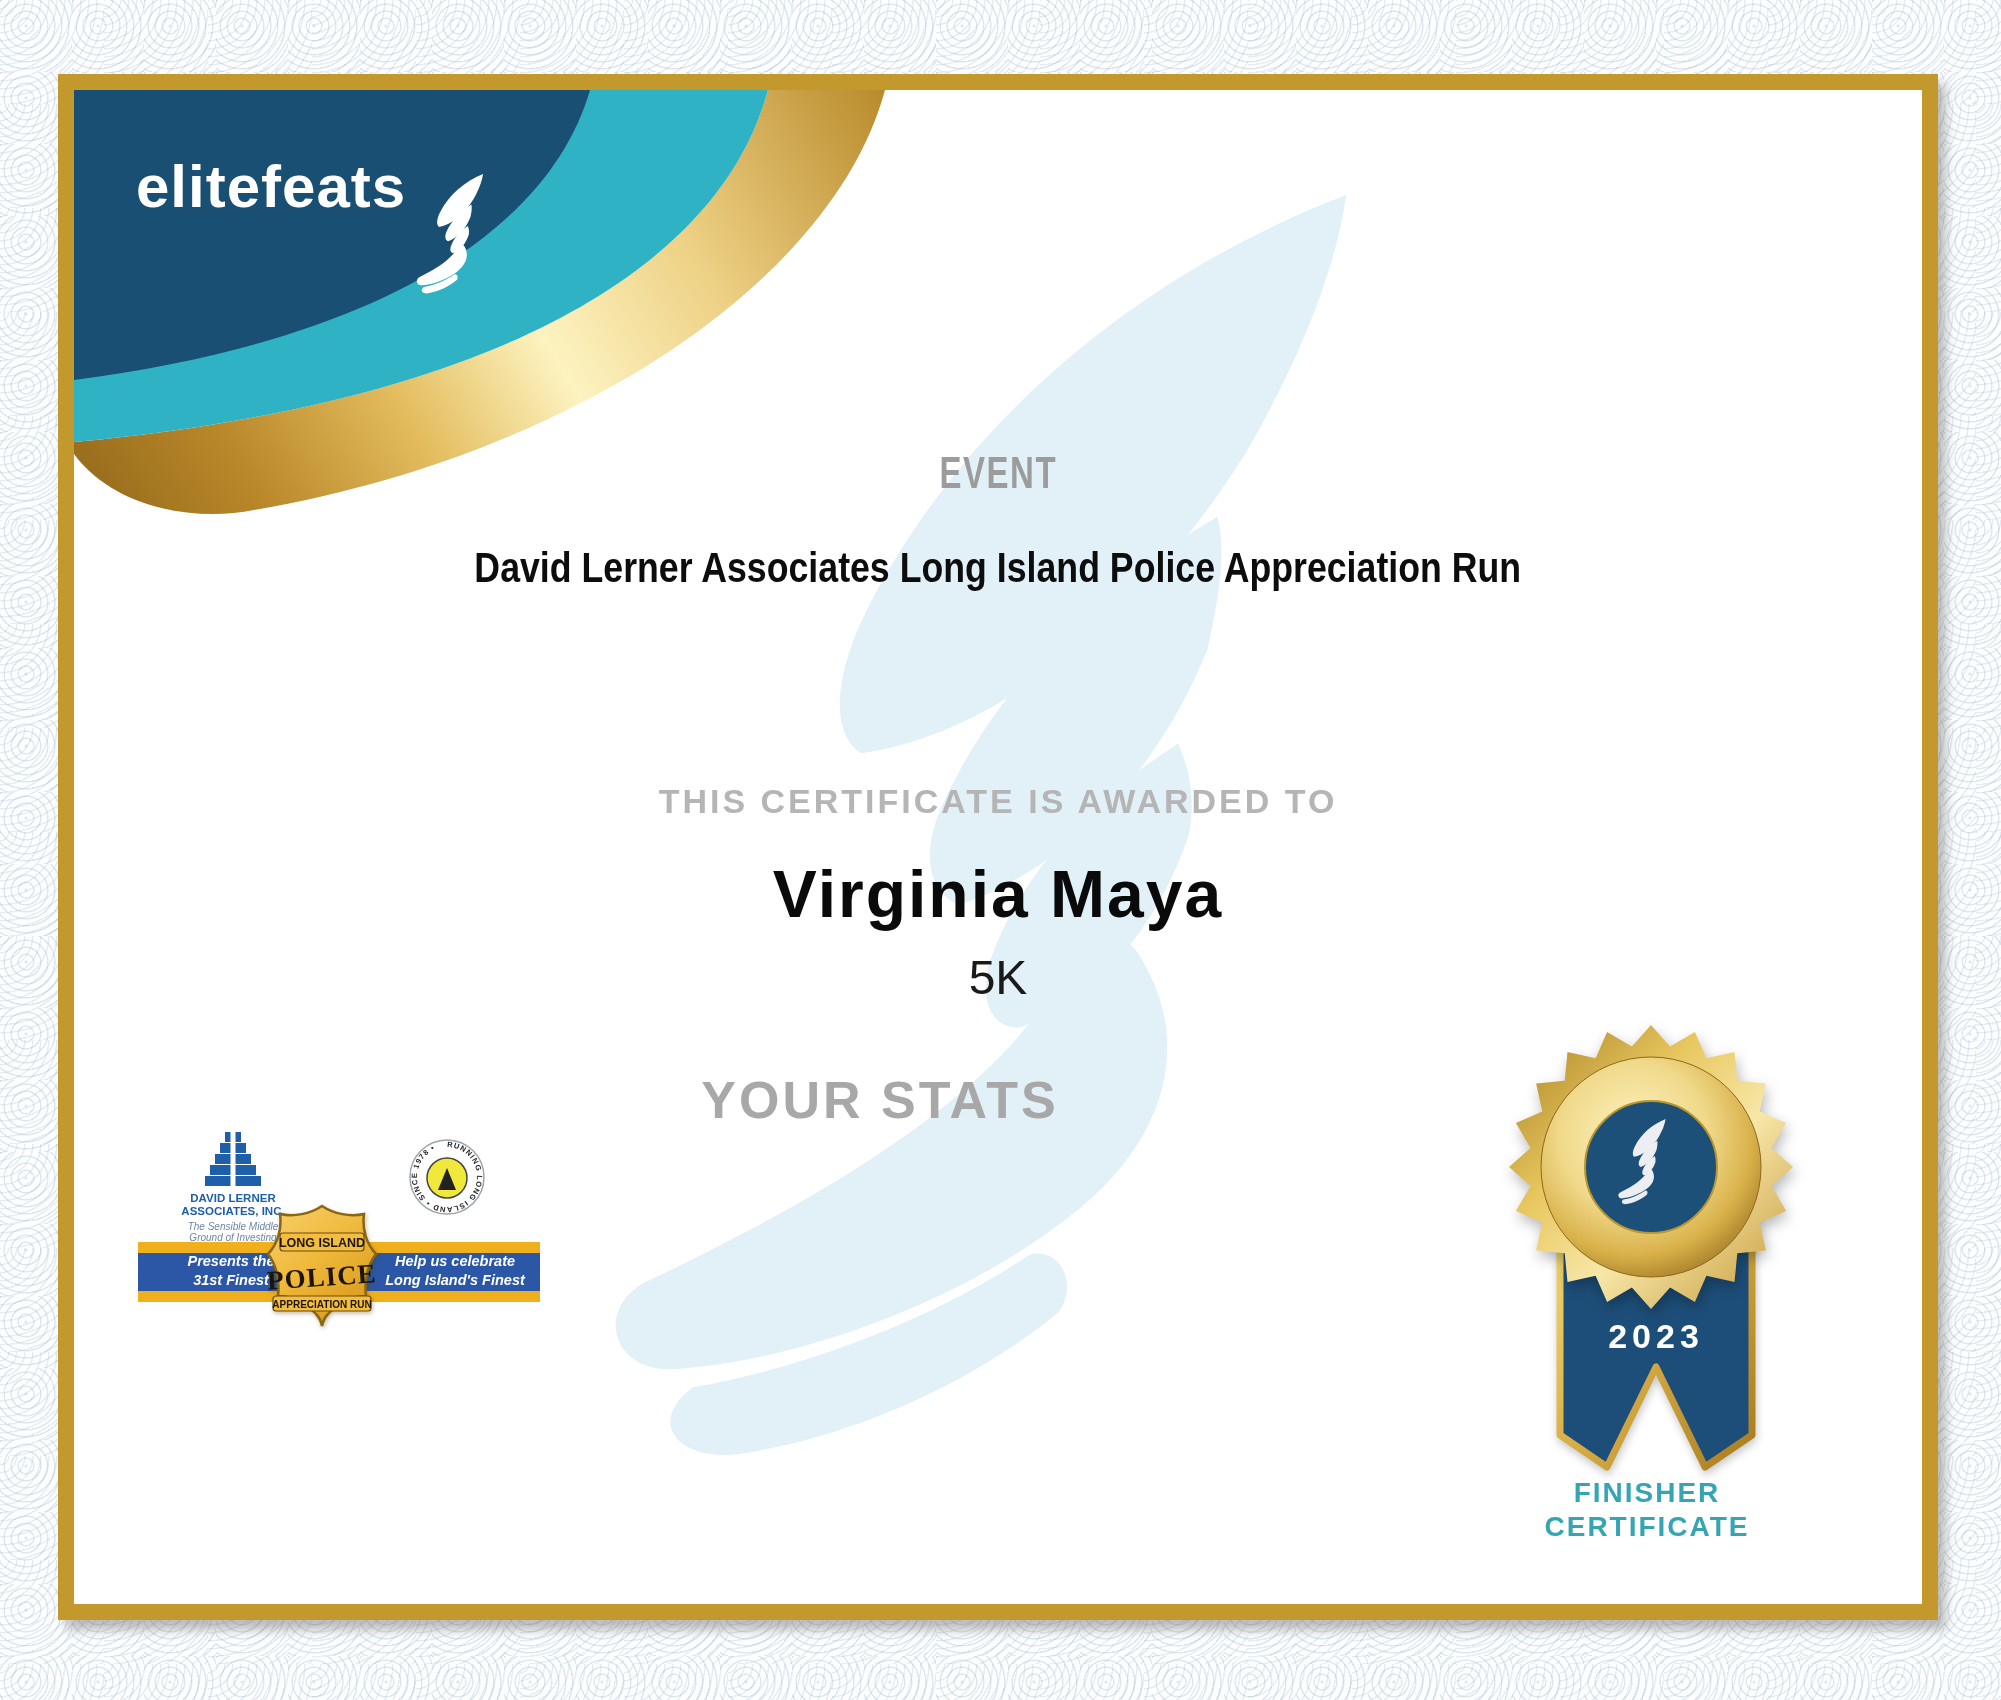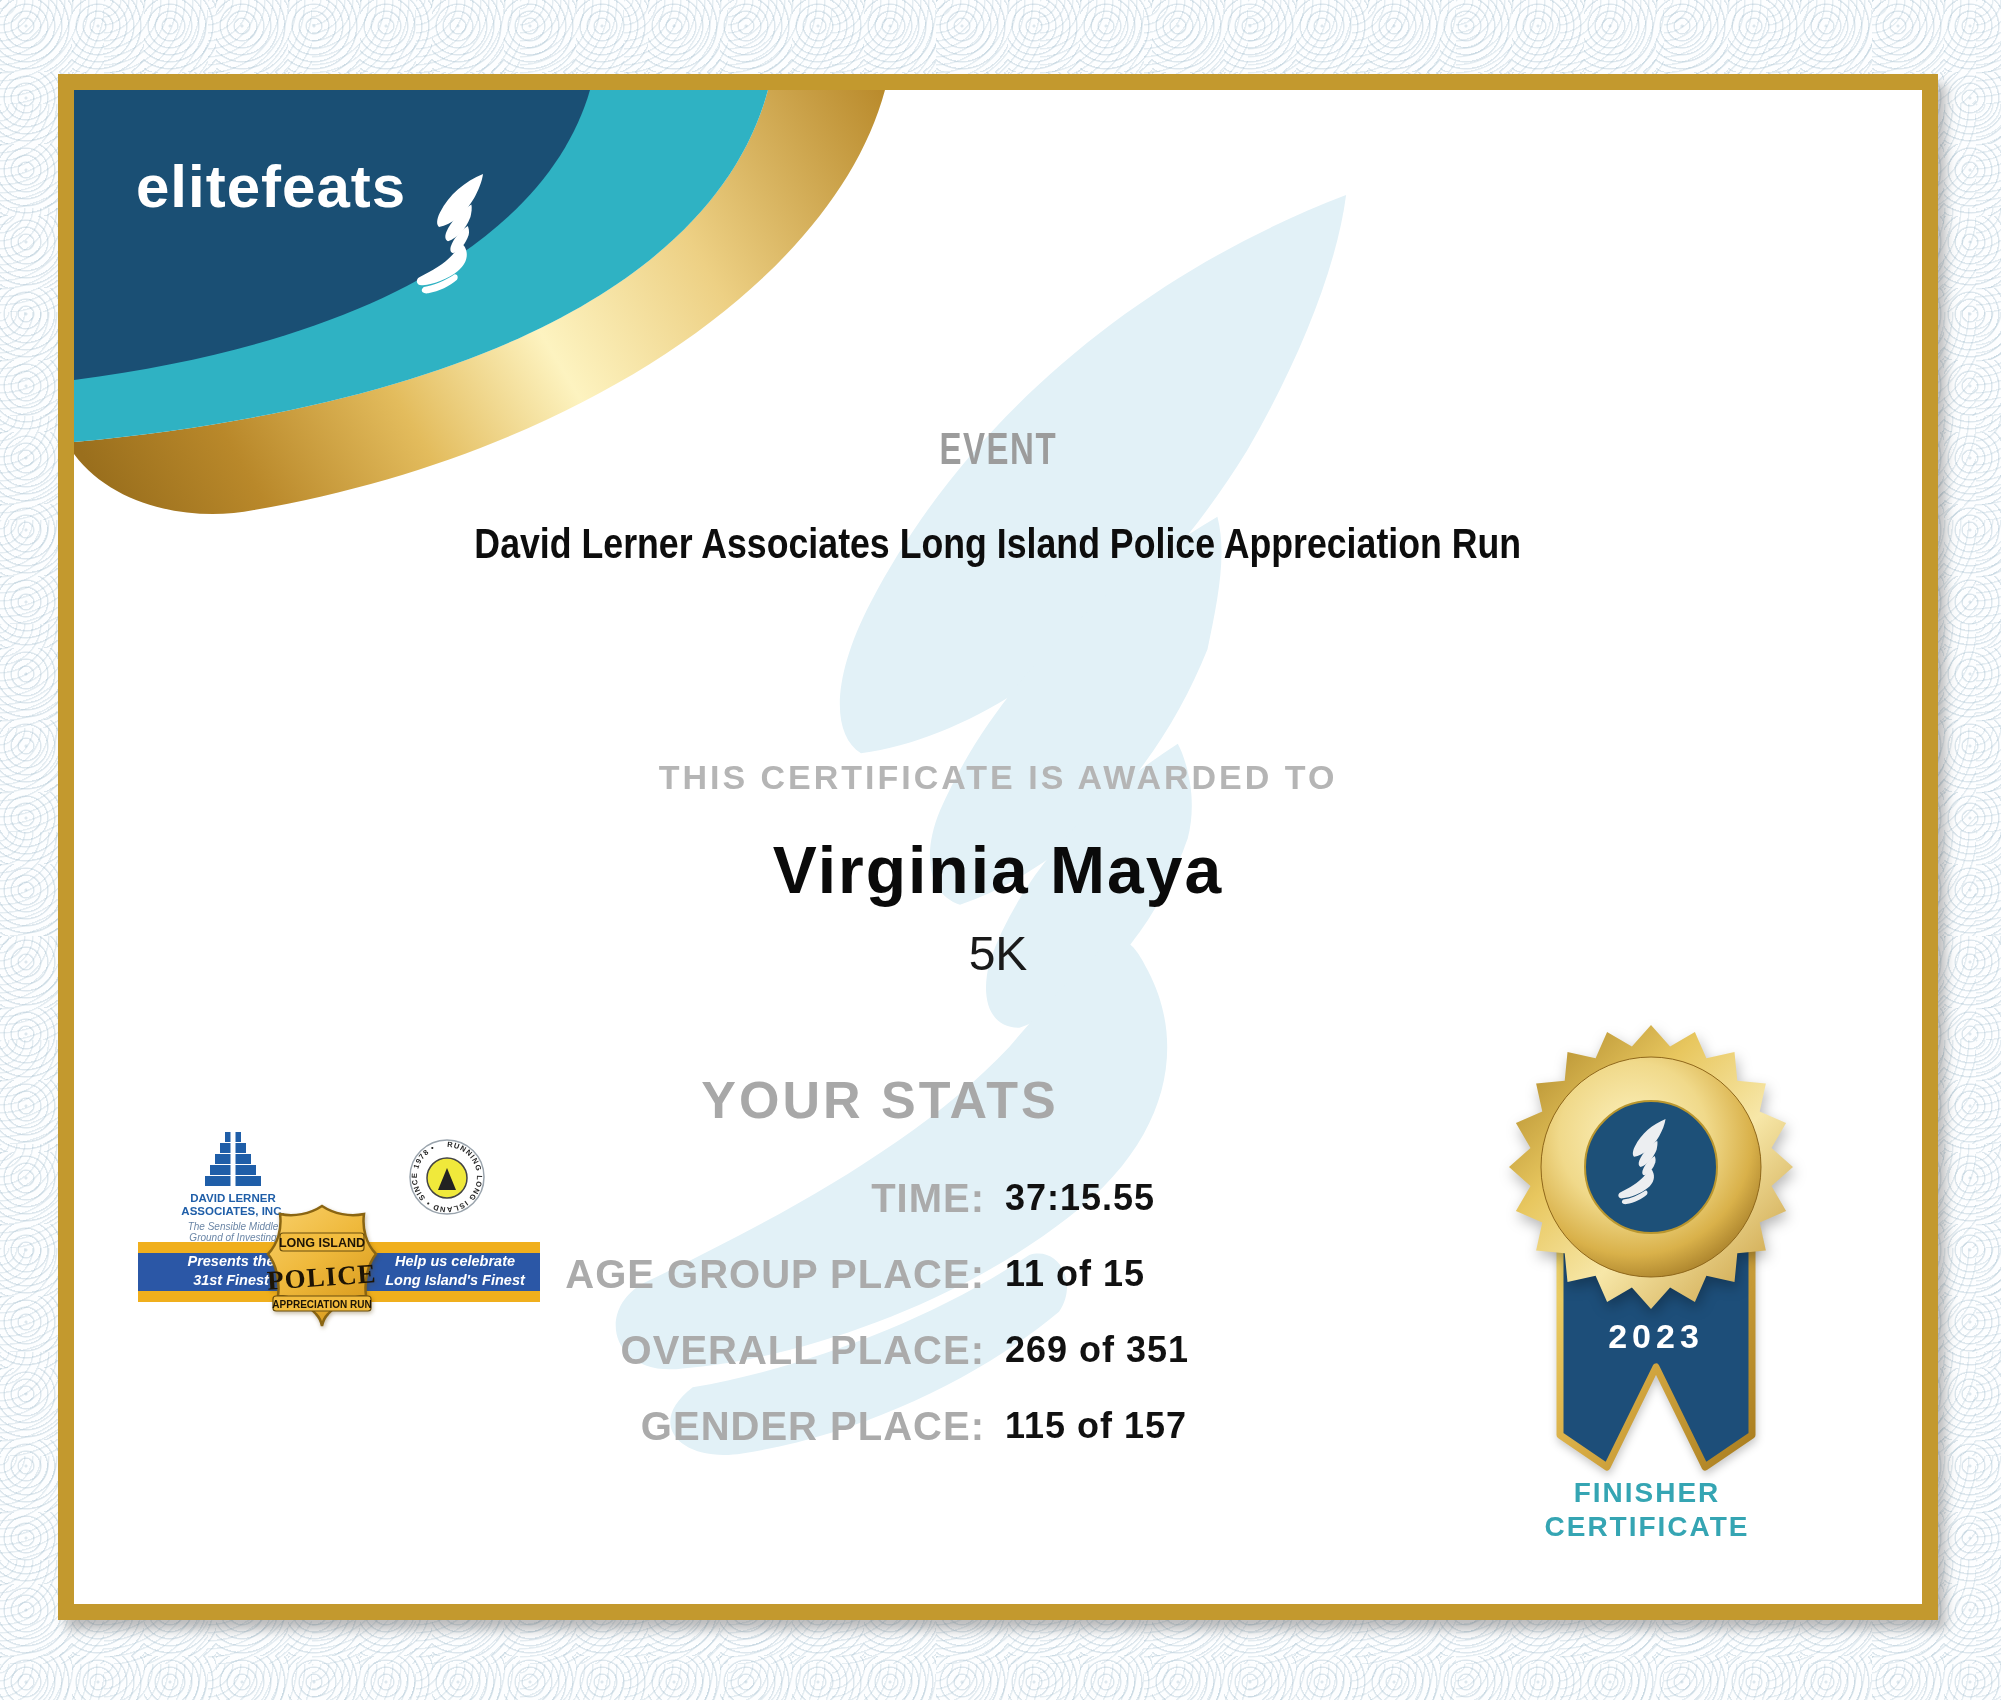--- a/index.html
+++ b/index.html
@@ -16,21 +16,21 @@
   }
   .frame{
     position:absolute;left:58px;top:74px;
     width:1848px;height:1514px;
     background:#ffffff;
     border:16px solid #C3992E;
     box-shadow:8px 10px 10px rgba(110,110,110,.45);
     overflow:hidden;
   }
   .frame-inner{position:absolute;left:0;top:0;width:1848px;height:1514px;}
-  .abs{position:absolute;}
+  .abs{position:absolute;margin-top:24px;}
   .centered{left:0;width:100%;text-align:center;}
   .watermark{position:absolute;left:490px;top:105px;width:990px;height:1287px;}
   .swoosh{position:absolute;left:0;top:0;width:840px;height:470px;}
   .brand-text{
     position:absolute;left:62px;top:62px;
     font-size:60px;font-weight:700;color:#ffffff;letter-spacing:1px;
   }
   .brand-wing{position:absolute;left:336px;top:84px;width:94px;height:122px;}
   .event-label{top:334px;color:#9C9C9C;font-size:44px;font-weight:600;letter-spacing:2px;}
   .squeeze75{display:inline-block;transform:scaleX(.75);transform-origin:center;}
@@ -131,38 +131,20 @@
         <use href="#wingfoot" fill="#ffffff"></use>
       </svg>
 
       <div class="abs centered event-label"><span class="squeeze75">EVENT</span></div>
       <div class="abs centered event-name"><span class="squeeze85">David Lerner Associates Long Island Police Appreciation Run</span></div>
       <div class="abs centered recipient">Virginia Maya</div>
       <div class="abs centered awarded">THIS CERTIFICATE IS AWARDED TO</div>
       <div class="abs centered distance">5K</div>
 
       <div class="stats-heading">YOUR STATS</div>
-      <div class="stats">
-        <div class="stat-row">
-          <div class="stat-label">TIME:</div>
-          <div class="stat-value">37:15.55</div>
-        </div>
-        <div class="stat-row">
-          <div class="stat-label">AGE GROUP PLACE:</div>
-          <div class="stat-value">11 of 15</div>
-        </div>
-        <div class="stat-row">
-          <div class="stat-label">OVERALL PLACE:</div>
-          <div class="stat-value">269 of 351</div>
-        </div>
-        <div class="stat-row">
-          <div class="stat-label">GENDER PLACE:</div>
-          <div class="stat-value">115 of 157</div>
-        </div>
-      </div>
 
       <div class="dla">
         <svg width="58" height="54" viewBox="0 0 58 54">
           <g fill="#1F5EA8">
             <rect x="21" y="0" width="16" height="10"></rect>
             <rect x="16" y="11" width="26" height="10"></rect>
             <rect x="11" y="22" width="36" height="10"></rect>
             <rect x="6" y="33" width="46" height="10"></rect>
             <rect x="1" y="44" width="56" height="10"></rect>
           </g>

